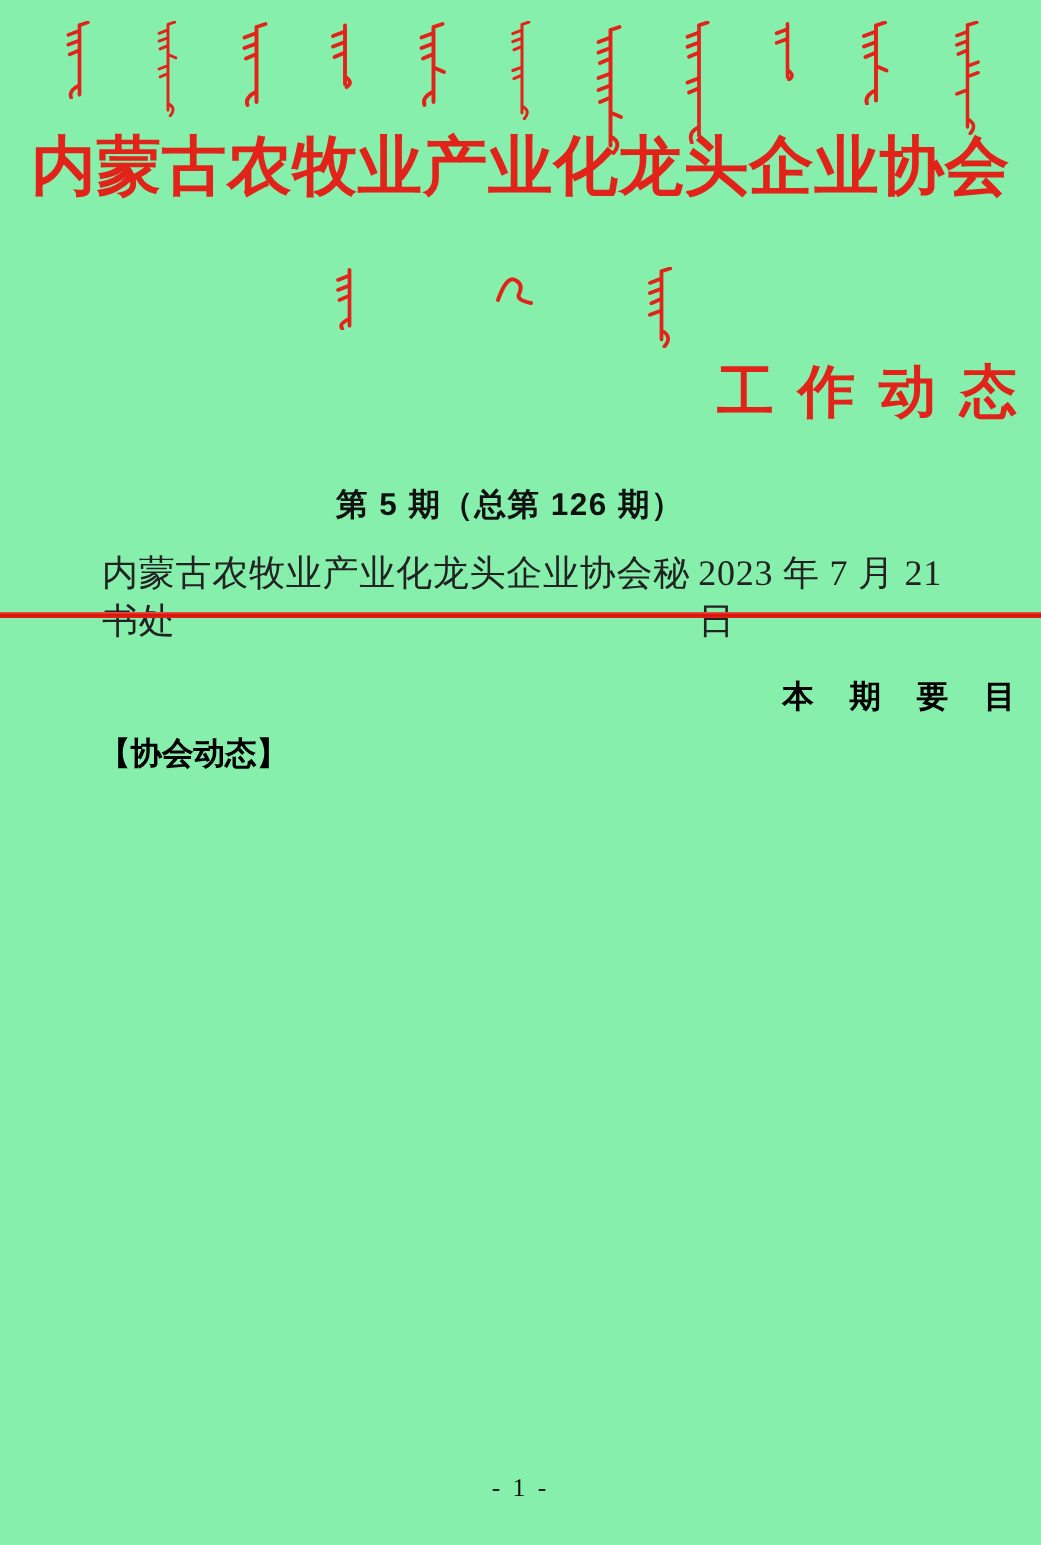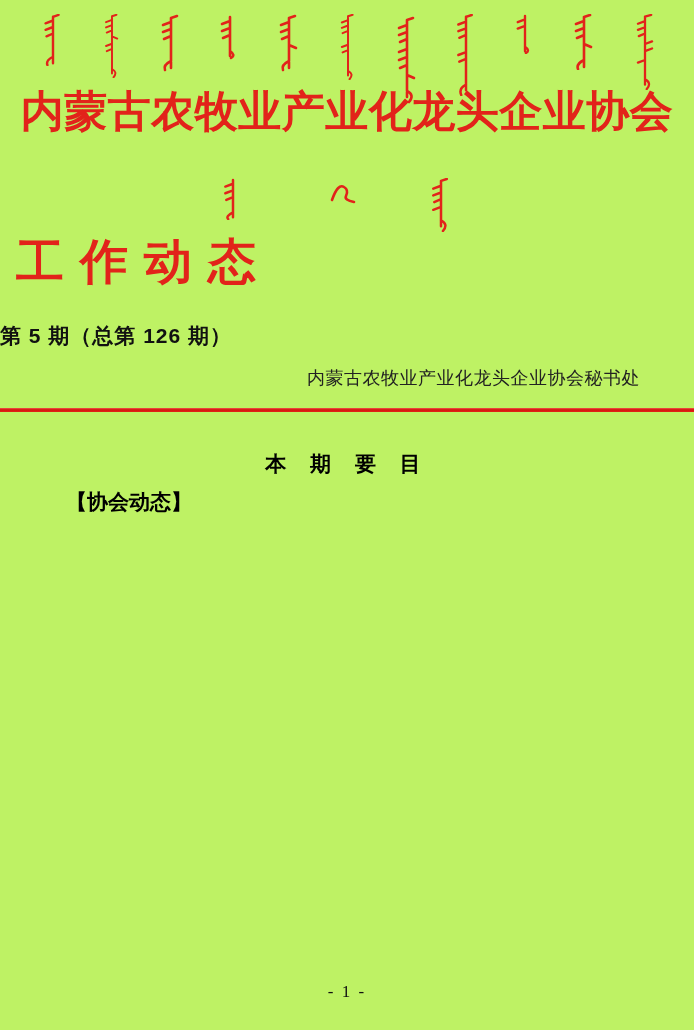--- a/index.html
+++ b/index.html
@@ -1,54 +1,54 @@
 <!DOCTYPE html>
 <html><head>
 <meta charset="utf-8">
 <style>
   html,body{margin:0;padding:0;background:#888;}
   .page{
     position:relative;width:694px;height:1030px;margin:0 auto;
-    background:#bef264;overflow:hidden;
+    background:#86efac;overflow:hidden;
     font-family:"Liberation Serif","DejaVu Serif",serif;color:#1c1c1c;
   }
   
   .mgl-row1{position:absolute;top:14px;left:42px;width:616px;display:flex;
     justify-content:space-between;align-items:flex-start;}
   .mgl-row1 svg{flex:0 0 auto;}
   .mgl-row2{position:absolute;top:176px;left:0;width:694px;height:60px;}
   .mgl-row2 svg{position:absolute;}
   .mg{stroke:#e2231a;fill:none;stroke-width:2.6;stroke-linecap:round;stroke-linejoin:round;}
   
   .org-title{
     position:absolute;top:80px;left:0;width:694px;margin:0;text-align:center;
     font-size:43px;font-weight:bold;letter-spacing:0.5px;color:#e2231a;line-height:64px;
   }
   .bulletin-title{
-    position:absolute;top:226px;left:0;width:694px;margin:0;text-align:left;
-    font-size:48px;font-weight:bold;letter-spacing:16px;text-indent:16px;
+    position:absolute;top:226px;left:0;width:694px;margin:0;text-align:right;
+    font-size:38px;font-weight:bold;letter-spacing:16px;text-indent:16px;
     color:#e2231a;line-height:72px;
   }
   .issue-line{
-    position:absolute;top:322px;left:0;width:616px;
+    position:absolute;top:322px;left:0;width:616px;text-align:center;
     font-size:21px;font-weight:bold;color:#111;
-    font-family:"Liberation Sans","DejaVu Sans",sans-serif;letter-spacing:1px;
+    font-family:"Liberation Sans","DejaVu Sans",sans-serif;letter-spacing:1px;padding-left:32px;
   }
   .pub-row{
     position:absolute;top:366px;left:68px;width:572px;display:flex;
-    justify-content:flex-end;align-items:baseline;font-size:18px;color:#222;
+    justify-content:center;align-items:baseline;font-size:24px;color:#222;
     letter-spacing:0.5px;
   }
   .red-rule{
     position:absolute;top:408px;left:0;width:694px;height:4px;
     background:linear-gradient(#f0564d 0%,#d31509 45%,#e2231a 100%);
   }
   
   .toc-heading{
-    position:absolute;top:450px;left:0;width:686px;text-align:center;
+    position:absolute;top:450px;left:0;width:686px;text-align:right;
     font-size:21px;font-weight:bold;color:#000;letter-spacing:9px;text-indent:9px;
     font-family:"Liberation Sans","DejaVu Sans",sans-serif;
   }
   .section-label{
     position:absolute;top:488px;left:66px;font-size:21px;font-weight:bold;color:#000;
     font-family:Liberation Serif, serif;
   }
   .toc-items{
     position:absolute;top:524px;left:68px;width:560px;
     font-size:20px;line-height:42px;color:#2a2a2a;letter-spacing:1px;
@@ -114,20 +114,21 @@
         <path d="M11 3 V50 M11 3 L17 1 M11 8 L3 11 M11 15 L3 18 M11 22 L4 25 M11 30 L3 33 M11 44 Q19 48 13 55"></path>
       </svg>
   </div>
 
   <h2 class="bulletin-title">工作动态</h2>
 
   <div class="issue-line">第 5 期（总第 126 期）</div>
 
   <div class="pub-row">
     <span>内蒙古农牧业产业化龙头企业协会秘书处</span>
+    <span>2023 年 7 月 21 日</span>
   </div>
 
   <div class="red-rule"></div>
 
   <div class="toc-heading">本 期 要 目</div>
 
   <div class="section-label">【协会动态】</div>
 
 
   <div class="page-number">- 1 -</div>

